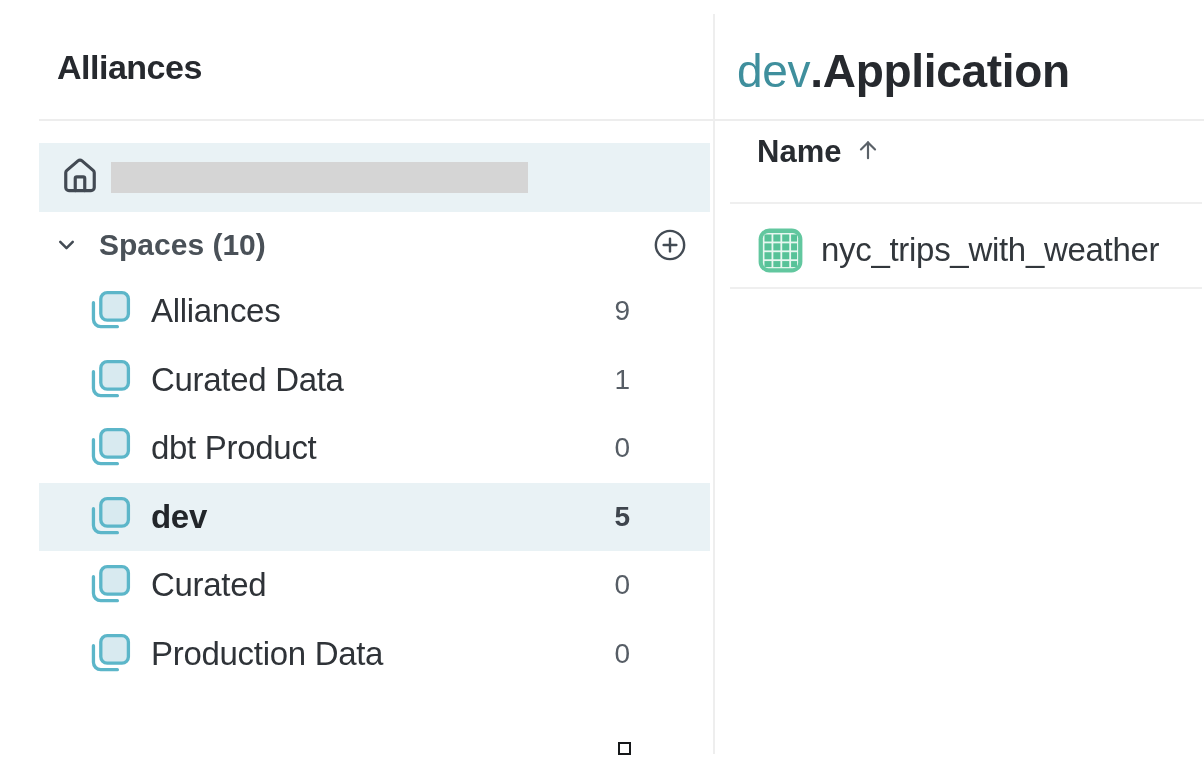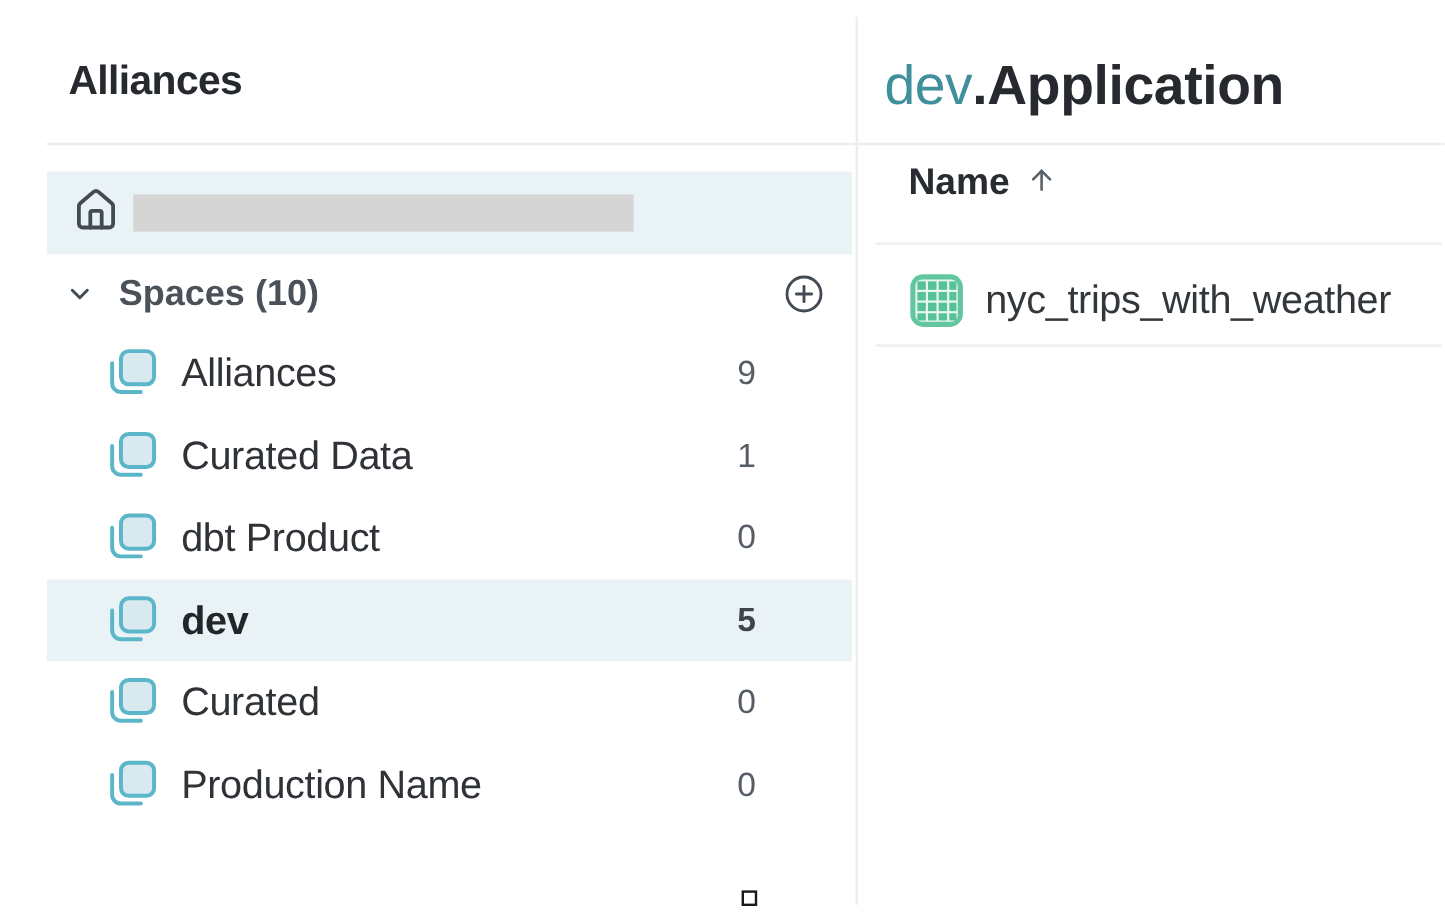--- a/index.html
+++ b/index.html
@@ -159,21 +159,21 @@
       <span class="item-count">0</span>
     </div>
 
     <div class="item">
       <span class="space-glyph">
         <svg viewBox="0 0 50 50" fill="none">
           <path d="M7 16v18a8 8 0 0 0 8 8h18" stroke="#5CB6C9" stroke-width="3.6" stroke-linecap="round"></path>
           <rect x="15" y="5" width="30" height="30" rx="7" fill="#D8EAF0" stroke="#5CB6C9" stroke-width="3.6"></rect>
         </svg>
       </span>
-      <span class="item-label">Production Name</span>
+      <span class="item-label">Production Data</span>
       <span class="item-count">0</span>
     </div>
 
 
   </div>
 </div>
 
 <div class="v-divider"></div>
 
 <div class="breadcrumb">

